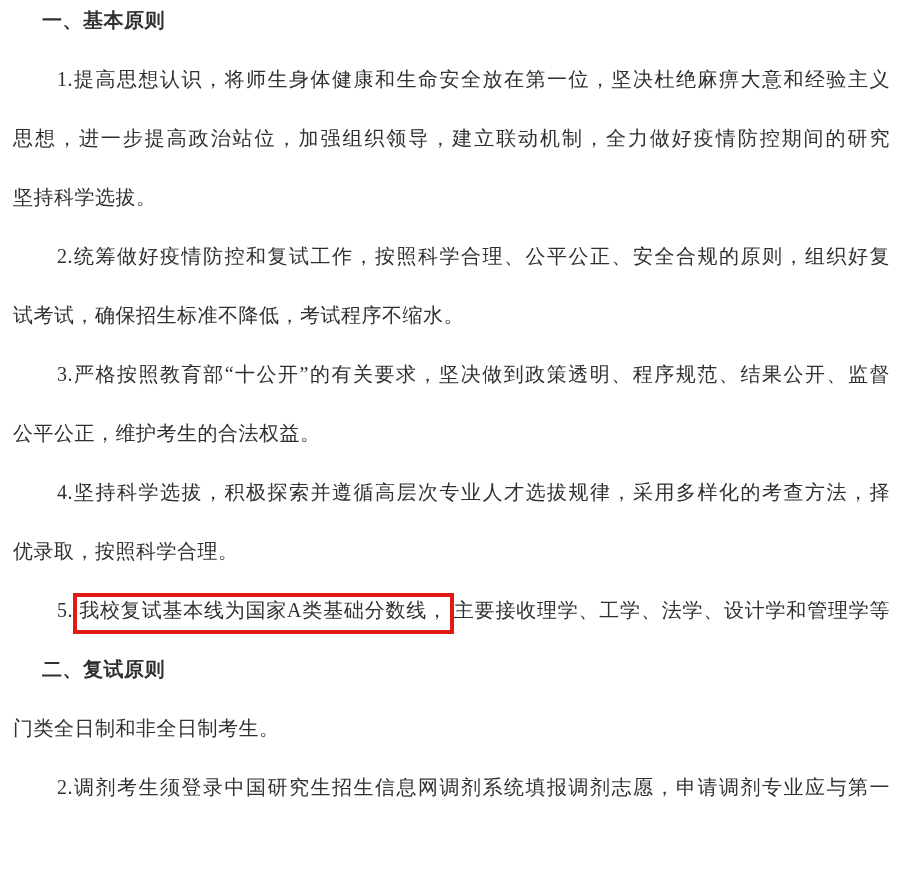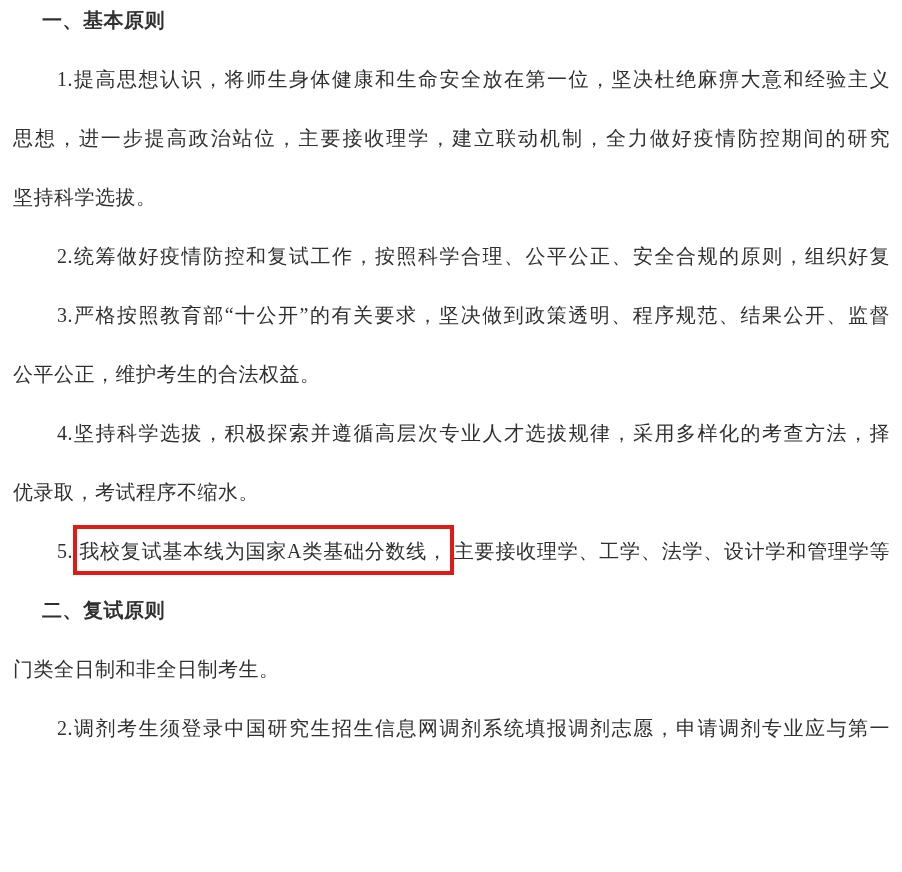--- a/index.html
+++ b/index.html
@@ -38,42 +38,43 @@
     font-family: Liberation Serif, serif;
   }
   .line.heading {
     font-weight: bold;
     text-indent: 29px;
     text-align: left;
     text-align-last: left;
   }
   .redbox {
     border: 4px solid #e01b16;
-    padding: 11px 2px 9px 2px;
+    padding: 2px 2px 9px 2px;
   }
 </style>
 </head>
 <body>
 
 <div class="page">
   <div class="content">
 
     <div class="line heading">一、基本原则</div>
 
     <div class="line first jl">1.提高思想认识，将师生身体健康和生命安全放在第一位，坚决杜绝麻痹大意和经验主义</div>
-    <div class="line jl">思想，进一步提高政治站位，主要接收理学，建立联动机制，全力做好疫情防控期间的研究</div>
+    <div class="line jl">思想，进一步提高政治站位，加强组织领导，建立联动机制，全力做好疫情防控期间的研究</div>
     <div class="line">坚持科学选拔。</div>
 
     <div class="line first jl">2.统筹做好疫情防控和复试工作，按照科学合理、公平公正、安全合规的原则，组织好复</div>
+    <div class="line">试考试，确保招生标准不降低，考试程序不缩水。</div>
 
     <div class="line first jl">3.严格按照教育部“十公开”的有关要求，坚决做到政策透明、程序规范、结果公开、监督</div>
     <div class="line">公平公正，维护考生的合法权益。</div>
 
     <div class="line first jl">4.坚持科学选拔，积极探索并遵循高层次专业人才选拔规律，采用多样化的考查方法，择</div>
-    <div class="line">优录取，考试程序不缩水。</div>
+    <div class="line">优录取，按照科学合理。</div>
 
     <div class="line first jl">
       <span>5.</span><span class="redbox">我校复试基本线为国家A类基础分数线，</span><span>主要接收理学、工学、法学、设计学和管理学等</span>
     </div>
     <div class="line heading">二、复试原则</div>
 
     <div class="line">门类全日制和非全日制考生。</div>
 
 
     <div class="line first jl">2.调剂考生须登录中国研究生招生信息网调剂系统填报调剂志愿，申请调剂专业应与第一</div>

